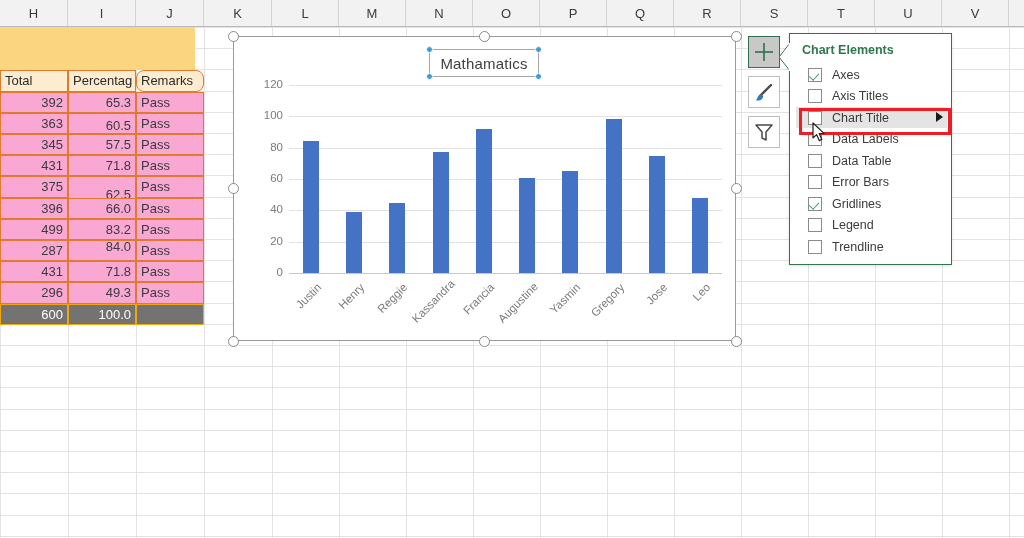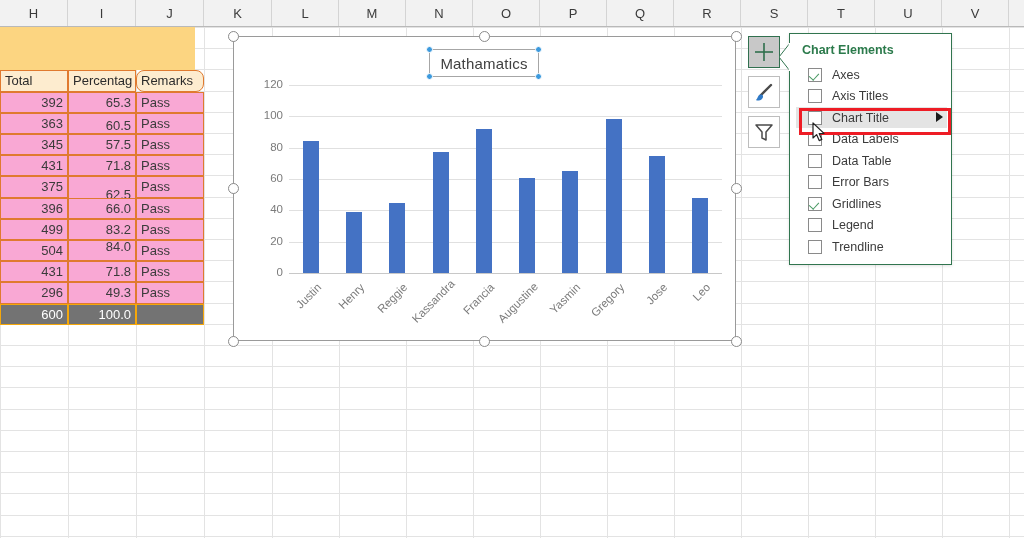--- a/index.html
+++ b/index.html
@@ -249,21 +249,21 @@
       <div class="cell body-cell num" style="left: 0px; width: 68px; top: 170.6px; height: 21.2px;">396</div>
       <div class="cell body-cell num" style="left: 68px; width: 68px; top: 170.6px; height: 21.2px;">
         <span>66.0</span>
       </div>
       <div class="cell body-cell txt" style="left: 136px; width: 68px; top: 170.6px; height: 21.2px;">Pass</div>
       <div class="cell body-cell num" style="left: 0px; width: 68px; top: 191.8px; height: 21.2px;">499</div>
       <div class="cell body-cell num" style="left: 68px; width: 68px; top: 191.8px; height: 21.2px;">
         <span>83.2</span>
       </div>
       <div class="cell body-cell txt" style="left: 136px; width: 68px; top: 191.8px; height: 21.2px;">Pass</div>
-      <div class="cell body-cell num" style="left: 0px; width: 68px; top: 213px; height: 21.2px;">504</div>
+      <div class="cell body-cell num" style="left: 0px; width: 68px; top: 213px; height: 21.2px;">287</div>
       <div class="cell body-cell num" style="left: 68px; width: 68px; top: 213px; height: 21.2px;">
         <span class="underline-val">84.0</span>
       </div>
       <div class="cell body-cell txt" style="left: 136px; width: 68px; top: 213px; height: 21.2px;">Pass</div>
       <div class="cell body-cell num" style="left: 0px; width: 68px; top: 234.2px; height: 21.2px;">431</div>
       <div class="cell body-cell num" style="left: 68px; width: 68px; top: 234.2px; height: 21.2px;">
         <span>71.8</span>
       </div>
       <div class="cell body-cell txt" style="left: 136px; width: 68px; top: 234.2px; height: 21.2px;">Pass</div>
       <div class="cell body-cell num" style="left: 0px; width: 68px; top: 255.4px; height: 21.2px;">296</div>

